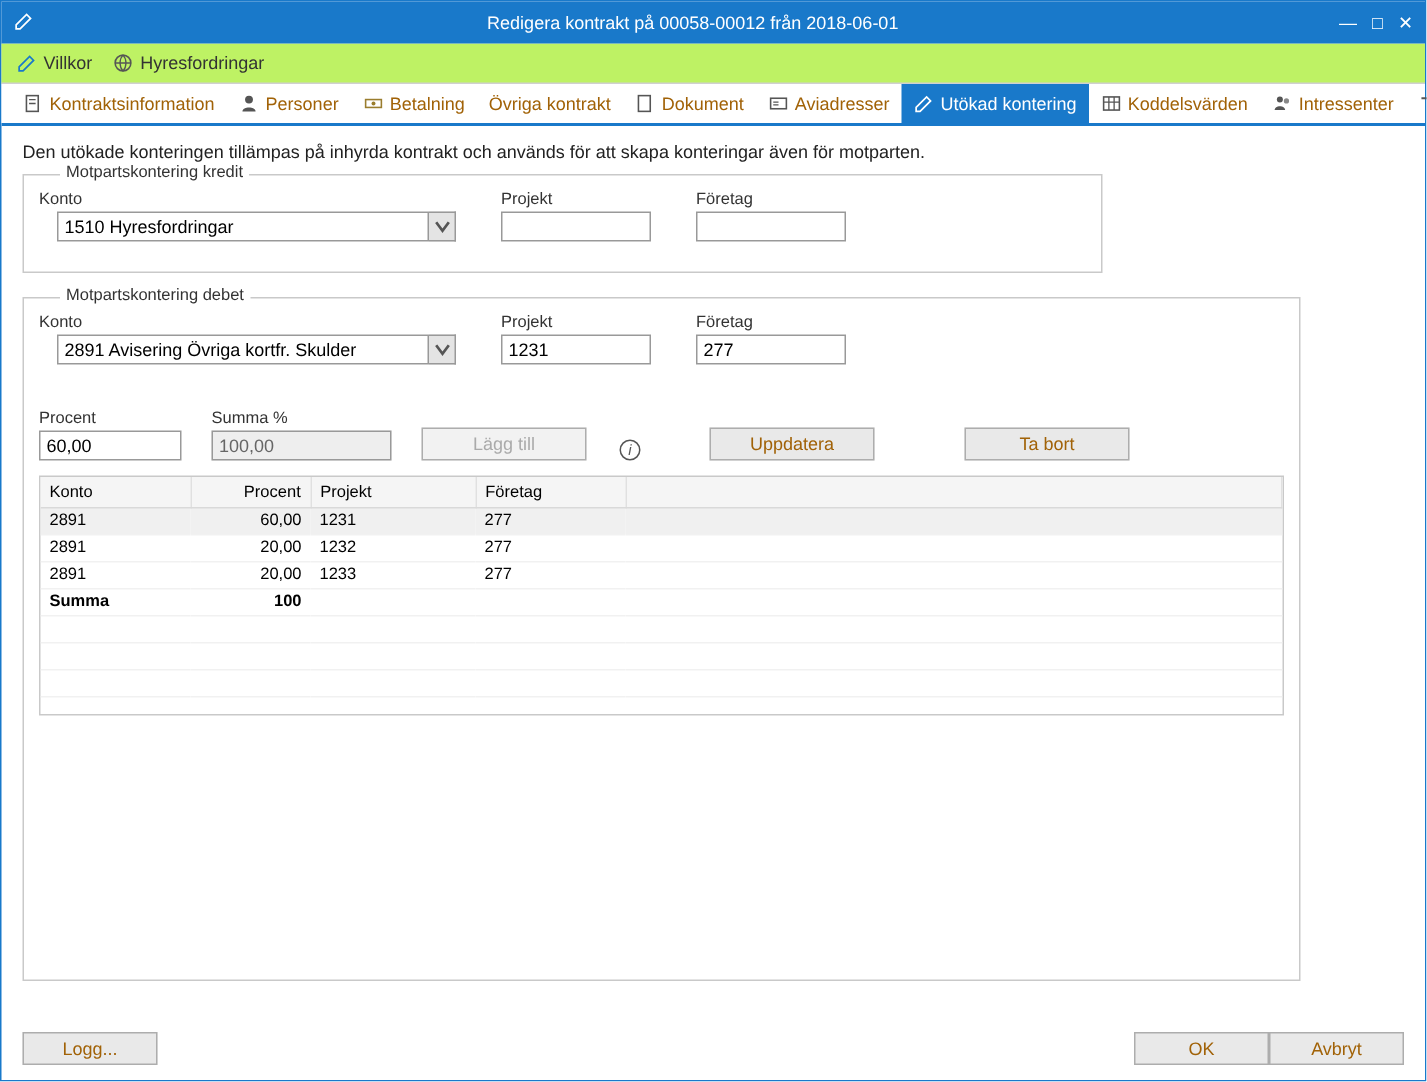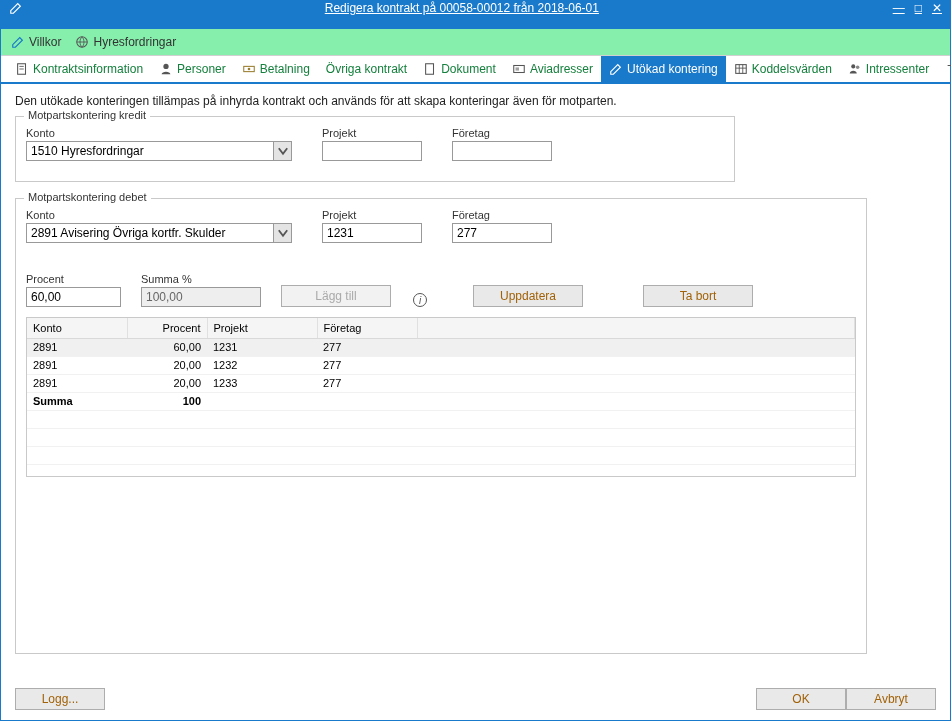--- a/index.html
+++ b/index.html
@@ -1,36 +1,36 @@
 <!DOCTYPE html>
 <html><head>
 <meta charset="utf-8">
 <style>
 * { box-sizing: border-box; margin: 0; padding: 0; font-family: "Segoe UI", Tahoma, Arial, sans-serif; font-size: 12px; }
 body { background: #fff; }
 .window { width: 951px; height: 721px; border: 1px solid #1979ca; background: #fff; display: flex; flex-direction: column; }
-.titlebar { height: 28px; background: #1979ca; color: #fff; display: flex; padding: 0 8px; position: relative; text-decoration: underline; }
+.titlebar { height: 28px; background: #1979ca; color: #fff; display: flex; align-items: center; padding: 0 8px; position: relative; }
 .titlebar .title { flex: 1; text-align: center; font-size: 12px; }
 .titlebar .t-icon { width: 16px; height: 16px; margin-right: 6px; }
 .titlebar .winbtns { display: flex; gap: 10px; font-size: 14px; }
 .winbtns span { cursor: pointer; }
-.toolbar1 { display: flex; align-items: center; padding: 6px 10px; gap: 14px; border-bottom: 1px solid #d0d0d0; background: #86efac; }
+.toolbar1 { display: flex; align-items: center; padding: 6px 10px; gap: 14px; border-bottom: 1px solid #d0d0d0; background: #bef264; }
 .toolbar1 .tb-item { display: flex; align-items: center; gap: 4px; cursor: pointer; color: #333; }
 .tabs { display: flex; align-items: stretch; border-bottom: 2px solid #1979ca; background: #fff; padding-left: 6px; }
-.tab { display: flex; align-items: center; gap: 4px; padding: 6px 8px; cursor: pointer; color: #15803d; white-space: nowrap; }
+.tab { display: flex; align-items: center; gap: 4px; padding: 6px 8px; cursor: pointer; color: #a16207; white-space: nowrap; }
 .tab.active { background: #1979ca; color: #fff; }
 .content { flex: 1; padding: 8px 14px; display: flex; flex-direction: column; overflow: hidden; }
 .desc { color: #222; padding: 2px 0 8px 0; }
 .fieldset { border: 1px solid #c9c9c9; padding: 10px 10px 20px 10px; margin-bottom: 16px; position: relative; }
-.fieldset .legend { position: absolute; top: -8px; left: 8px; background: #fff; padding: 0 4px; color: #333; font-size: 11px; }
+.fieldset .legend { position: absolute; top: -8px; left: 24px; background: #fff; padding: 0 4px; color: #333; font-size: 11px; }
 .row { display: flex; gap: 30px; }
 .field { display: flex; flex-direction: column; gap: 2px; }
 .field label { color: #333; font-size: 11px; }
 .combo { display: flex; }
-.combo input { border: 1px solid #999; height: 20px; padding: 0 4px; width: 248px; }
+.combo input { border: 1px solid #999; height: 20px; padding: 0 4px; width: 248px; margin-left: 12px; }
 .combo .drop { width: 18px; height: 20px; background: #e4e4e4; border: 1px solid #999; border-left: none; display: flex; align-items: center; justify-content: center; cursor: pointer; }
 input.text { border: 1px solid #999; height: 20px; padding: 0 4px; width: 100px; }
 input.text.readonly { background: #eee; color: #666; }
 .inputs-row { display: flex; align-items: flex-end; gap: 20px; margin-bottom: 10px; }
 .btn { min-width: 90px; height: 22px; background: #e9e9e9; border: 1px solid #adadad; color: #a16207; cursor: pointer; }
 .btn.disabled { color: #aaa; background: #f2f2f2; cursor: default; }
 .info-icon { width: 14px; height: 14px; border: 1px solid #555; border-radius: 50%; display: inline-flex; align-items: center; justify-content: center; font-style: italic; font-size: 10px; color: #555; margin-left: 2px; }
 .table-wrap { border: 1px solid #c9c9c9; height: 160px; overflow: auto; background: #fff; }
 table { border-collapse: collapse; width: 100%; }
 th { text-align: left; font-weight: normal; background: #f5f5f5; border-bottom: 1px solid #d9d9d9; border-right: 1px solid #e0e0e0; padding: 2px 6px; height: 20px; font-size: 11px; }

